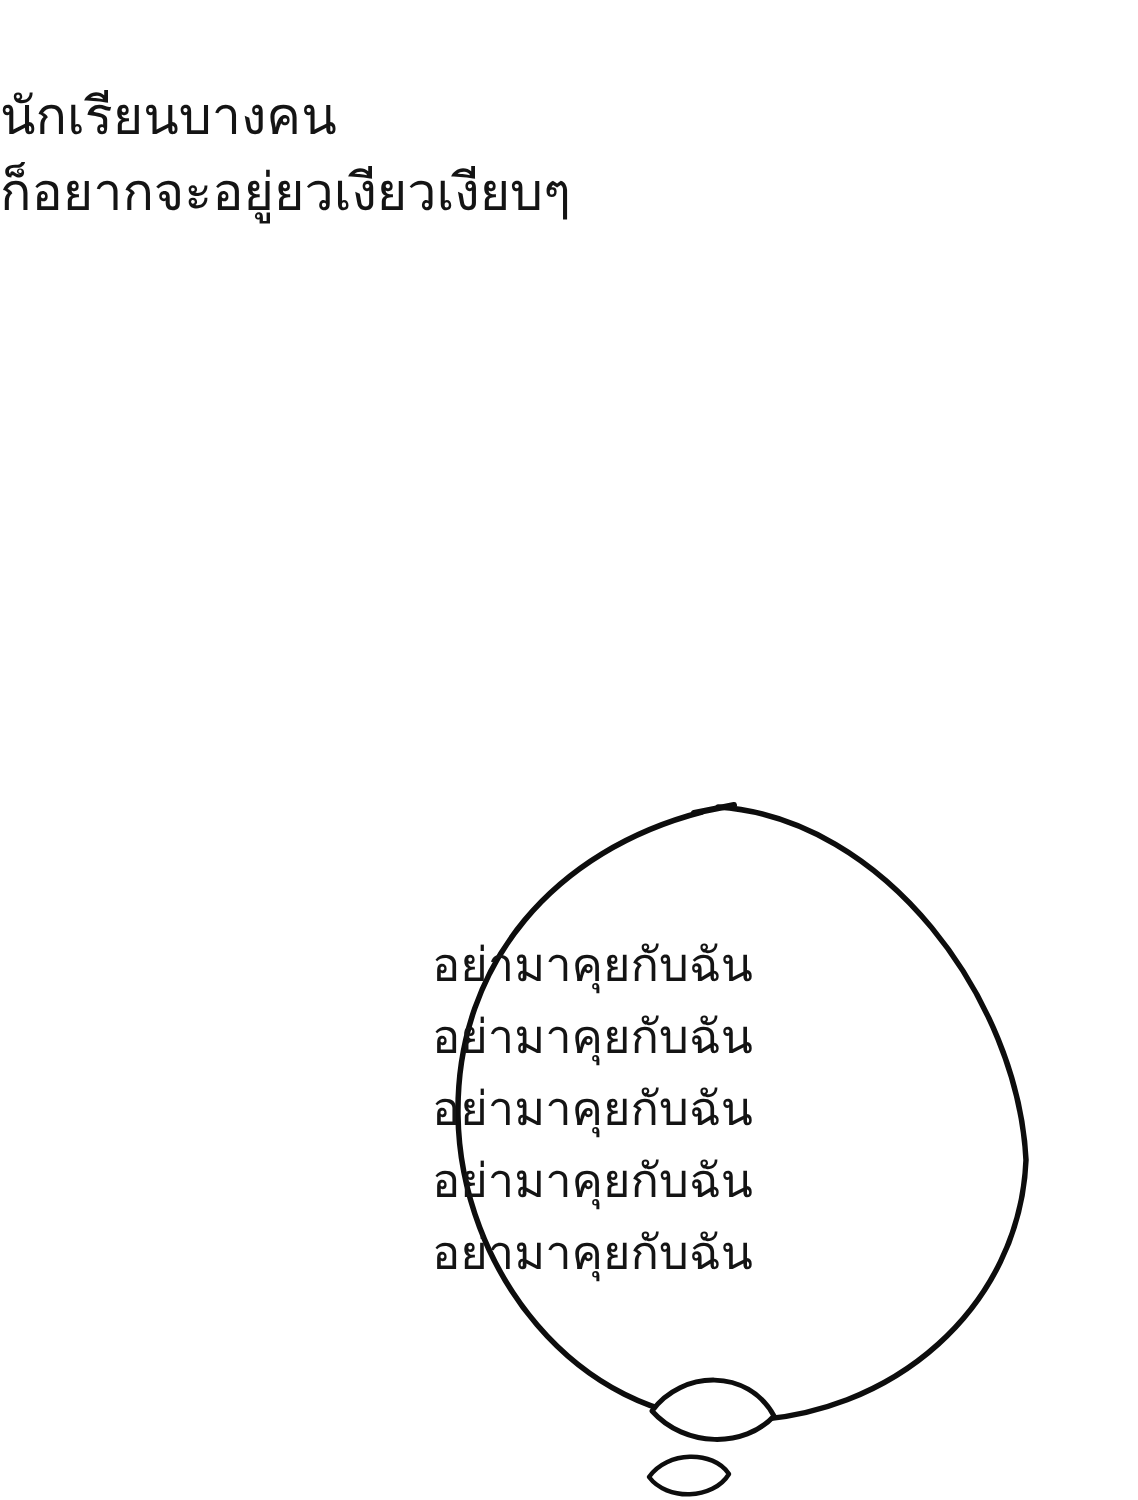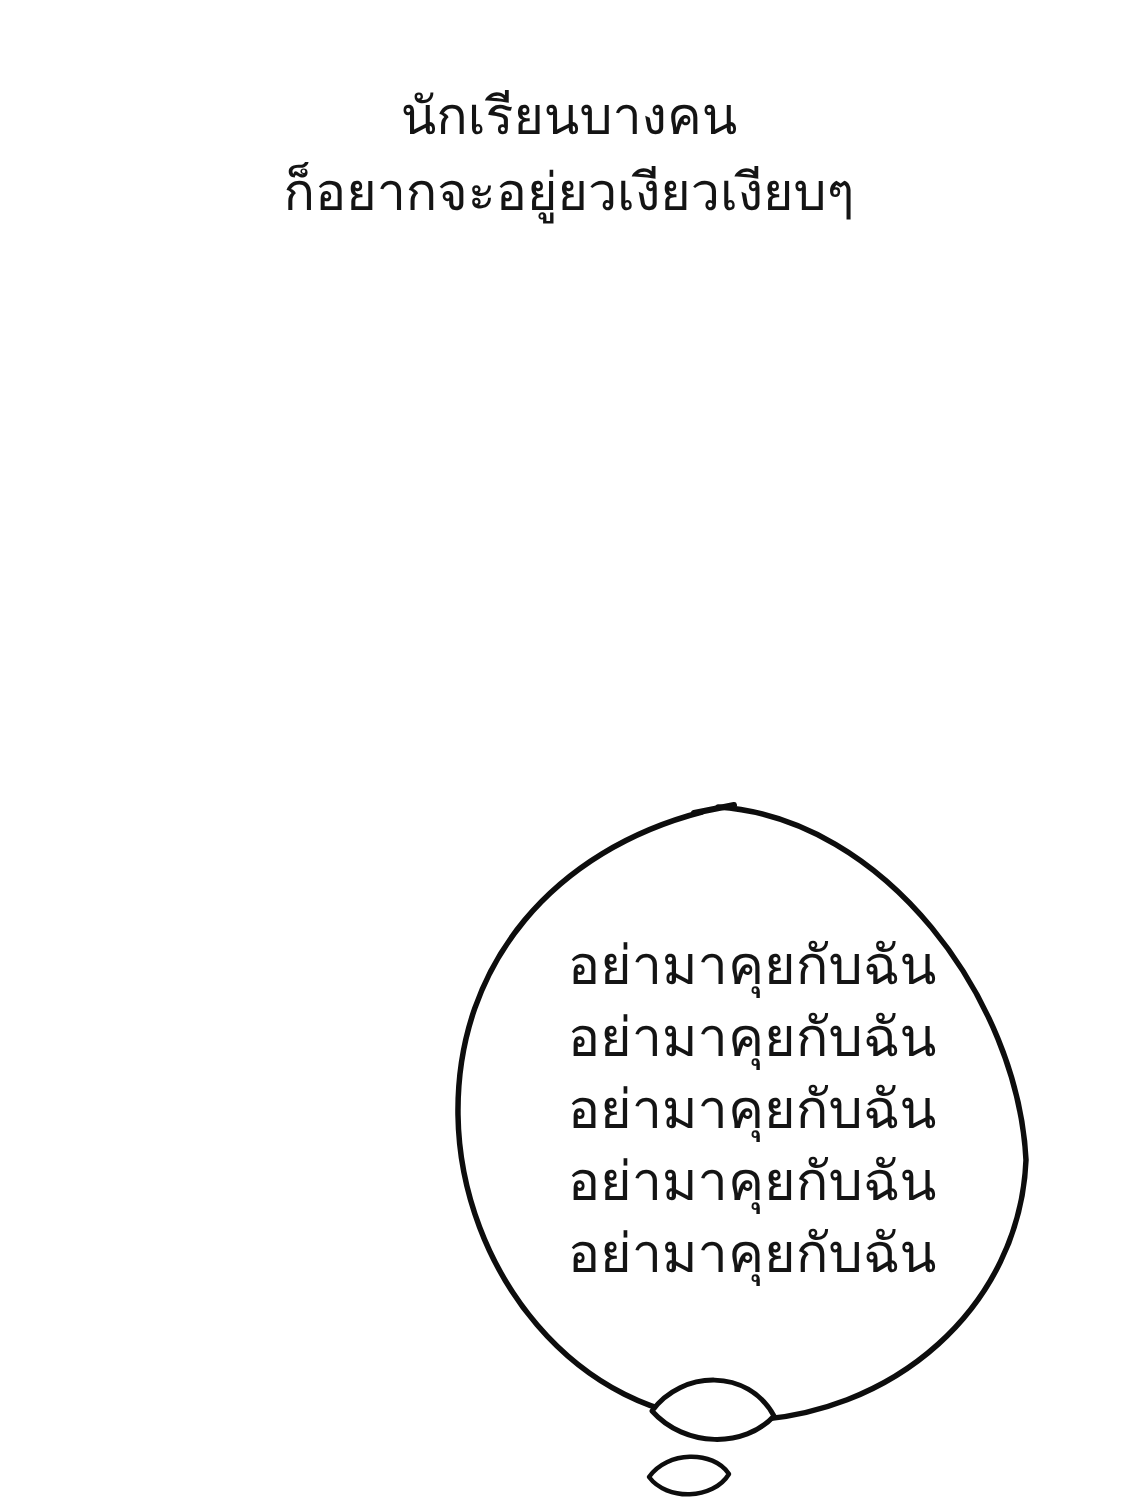--- a/index.html
+++ b/index.html
@@ -14,21 +14,20 @@
     background: #ffffff;
     overflow: hidden;
     font-family: "Liberation Sans", "DejaVu Sans", sans-serif;
     color: #141414;
   }
   .caption {
     position: absolute;
     top: 78px;
     left: 0;
     width: 1138px;
-    text-align: center;
     font-size: 52px;
     line-height: 76px;
     font-weight: 400;
     color: #141414;
     white-space: nowrap;
   }
   .caption-line {
     display: block;
   }
   .bubble-art {
@@ -54,25 +53,25 @@
   .tail-large {
     fill: #ffffff;
     stroke-width: 5px;
   }
   .tail-small {
     fill: #ffffff;
     stroke-width: 4.5px;
   }
   .bubble-text {
     position: absolute;
-    left: 452px;
+    left: 432px;
     top: 929px;
     width: 600px;
-    text-align: center;
-    font-size: 54px;
+    text-align: left;
+    font-size: 47px;
     line-height: 72px;
     color: #141414;
     white-space: nowrap;
   }
   .bubble-line {
     display: block;
   }
 </style>
 </head>
 <body>

